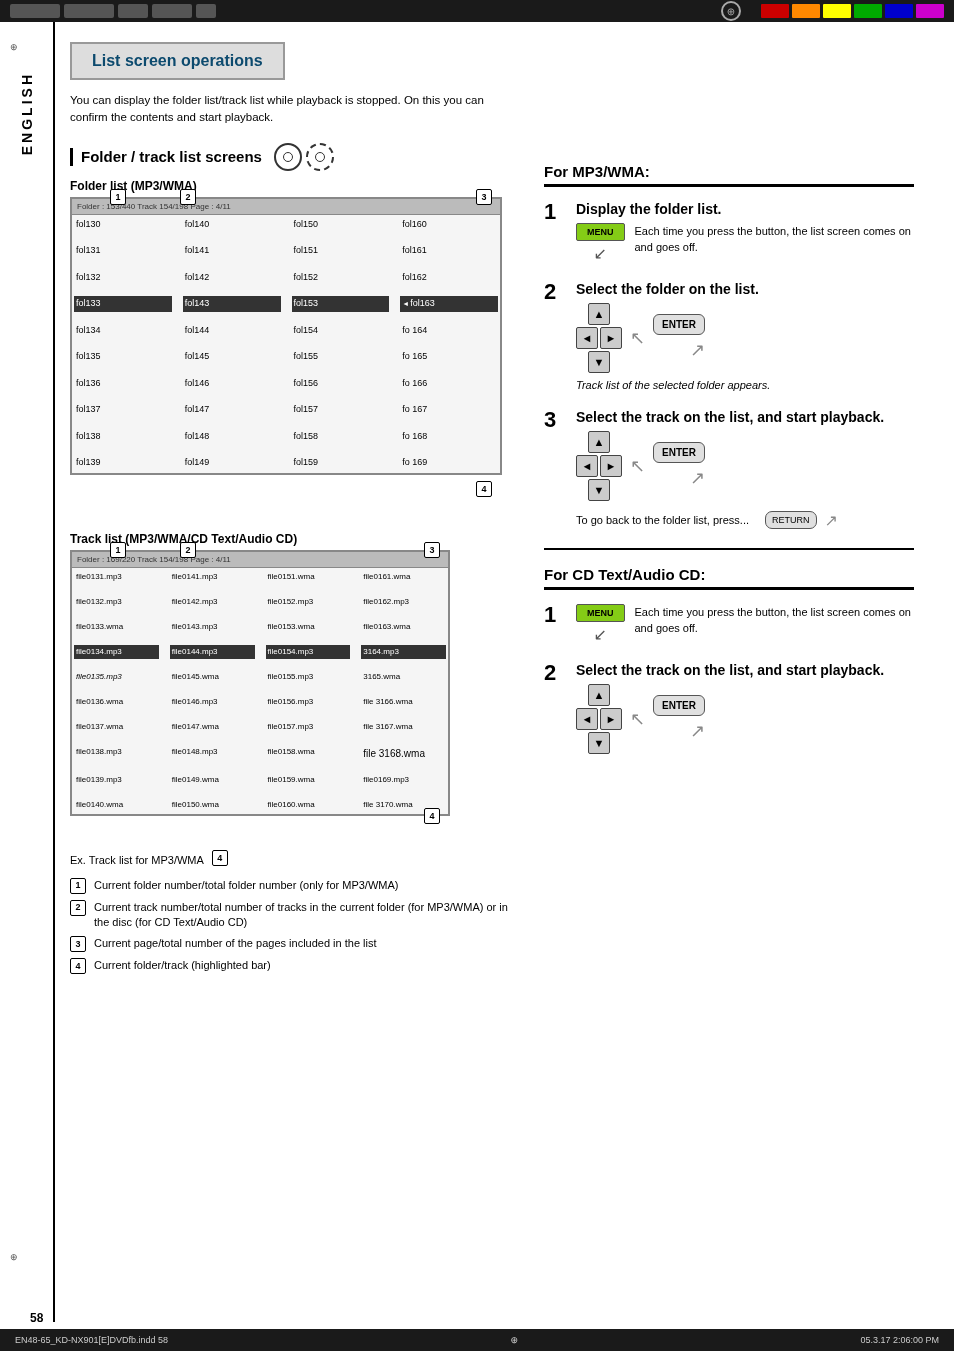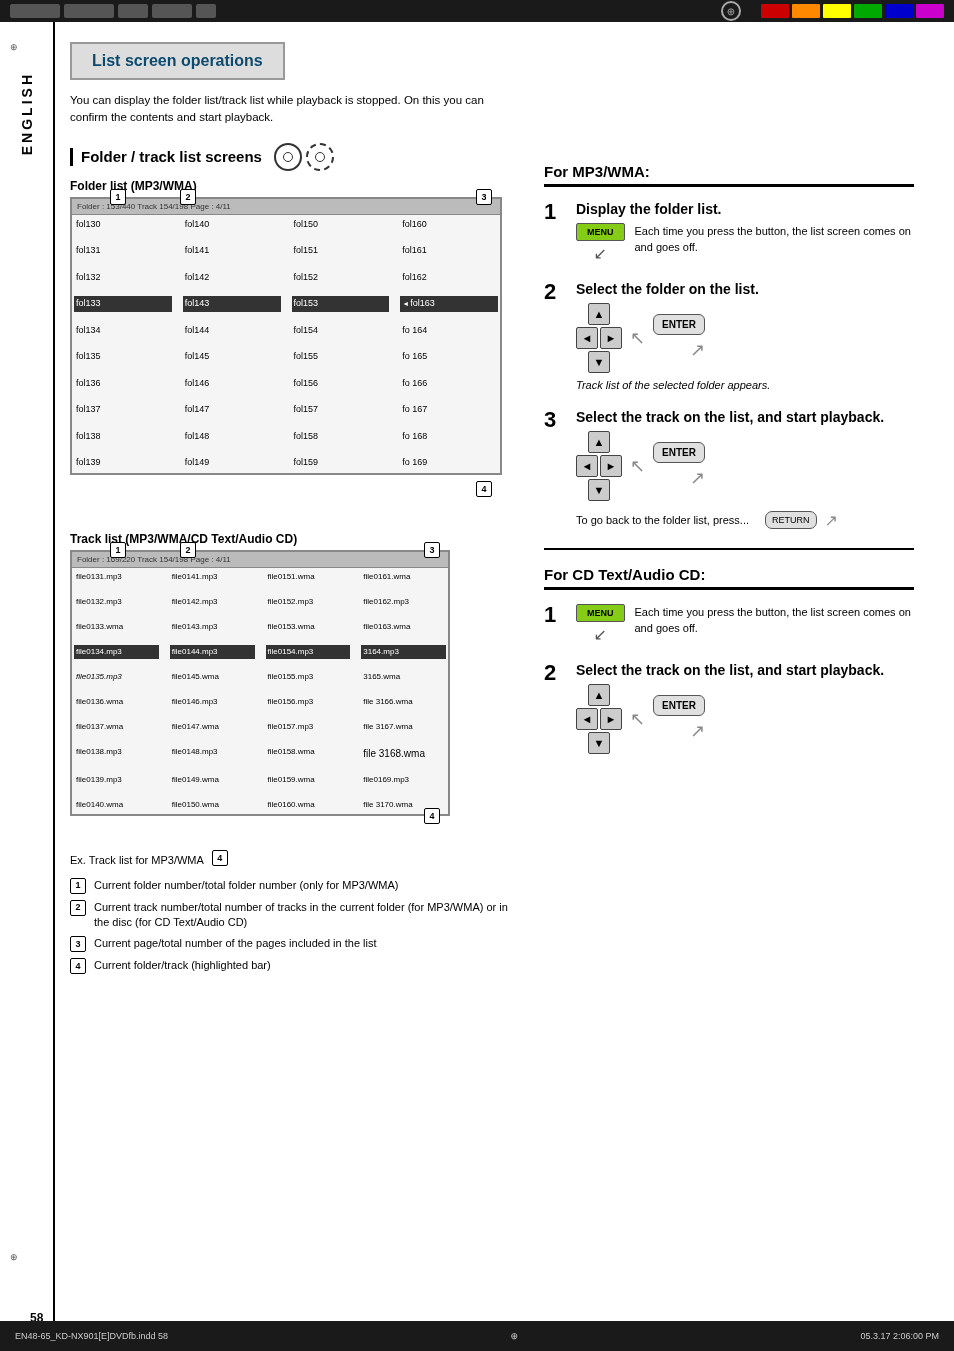--- a/index.html
+++ b/index.html
@@ -283,21 +283,21 @@
       border-radius: 2px;
       flex-shrink: 0;
     }
 
     
     .bottom-bar {
       position: absolute;
       bottom: 0;
       left: 0;
       width: 100%;
-      height: 30px;
+      height: 22px;
       background: #1a1a1a;
       display: flex;
       align-items: center;
       justify-content: space-between;
       padding: 0 15px;
       font-size: 9px;
       color: #ccc;
     }
 
     .page-number {

